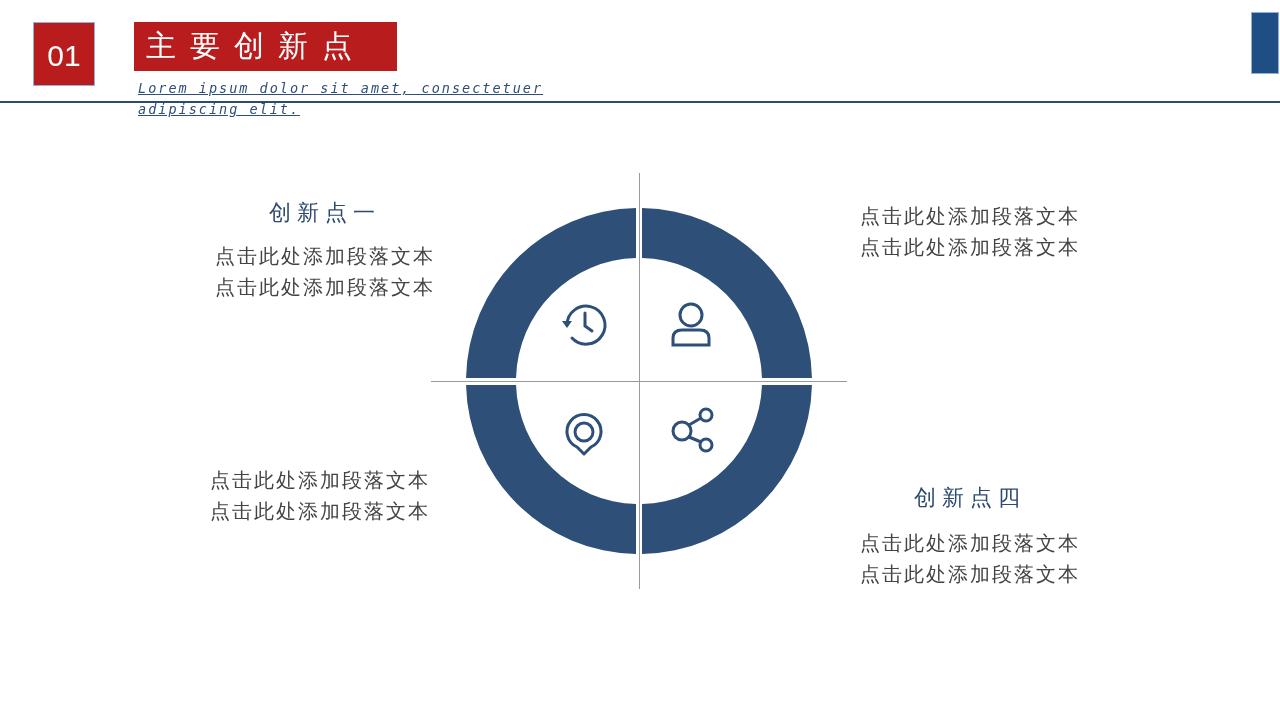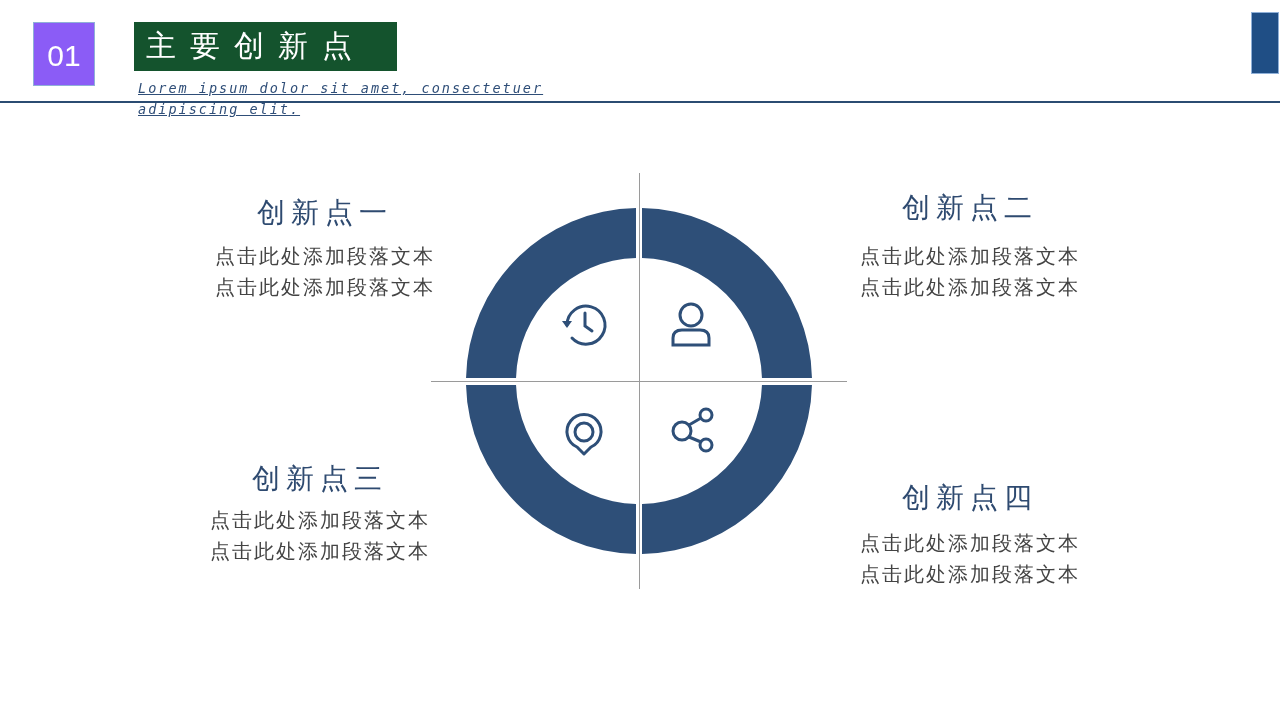--- a/index.html
+++ b/index.html
@@ -1,27 +1,27 @@
 <!DOCTYPE html>
 <html><head>
 <meta charset="utf-8">
 <style>
   html, body { margin:0; padding:0; }
   body { width:1280px; height:720px; background:#ffffff; position:relative; overflow:hidden; font-family:"DejaVu Sans", sans-serif; }
-  .num-box { position:absolute; left:33px; top:22px; width:62px; height:64px; background:#8b5cf6; border:1px solid #8fb0d8; box-sizing:border-box; color:#fff; font-family:"Liberation Sans", sans-serif; font-size:30px; display:flex; align-items:center; justify-content:center; padding-top:4px; }
-  .title-box { position:absolute; left:134px; top:22px; width:263px; height:49px; background:#14532d; color:#fff; font-size:30px; letter-spacing:14px; display:flex; align-items:center; padding-left:12px; box-sizing:border-box; white-space:nowrap; }
+  .num-box { position:absolute; left:33px; top:22px; width:62px; height:64px; background:#b91c1c; border:1px solid #8fb0d8; box-sizing:border-box; color:#fff; font-family:"Liberation Sans", sans-serif; font-size:30px; display:flex; align-items:center; justify-content:center; padding-top:4px; }
+  .title-box { position:absolute; left:134px; top:22px; width:263px; height:49px; background:#b91c1c; color:#fff; font-size:30px; letter-spacing:14px; display:flex; align-items:center; padding-left:12px; box-sizing:border-box; white-space:nowrap; }
   .subtitle { position:absolute; left:138px; top:78px; width:500px; font-family:"DejaVu Sans Mono", monospace; font-style:italic; font-size:13.5px; letter-spacing:2px; color:#2f4e78; line-height:21px;text-decoration:underline; }
   .header-rule { position:absolute; left:0; top:101px; width:1280px; height:2px; background:#2b4c72; }
   .corner-tab { position:absolute; left:1251px; top:12px; width:28px; height:62px; background:#1f4e85; border:1px solid #8fb0d8; box-sizing:border-box; }
   .vline { position:absolute; left:639px; top:173px; width:1px; height:416px; background:#9a9a9a; }
   .hline { position:absolute; left:431px; top:381px; width:416px; height:1px; background:#9a9a9a; }
   .ring { position:absolute; left:0; top:0; }
   .icon { position:absolute; }
   .block { position:absolute; text-align:center; }
-  .block .head { color:#2e4a70; font-size:28px; letter-spacing:6px; line-height:40px; white-space:nowrap; }
+  .block .head { color:#2e4a70; font-size:22px; letter-spacing:6px; line-height:40px; white-space:nowrap; }
   .block .line { color:#444; font-size:20px; letter-spacing:2px; line-height:31px; white-space:nowrap; }
 </style>
 </head>
 <body>
 
 <div class="num-box">01</div>
 <div class="title-box">主要创新点</div>
 <div class="subtitle">Lorem ipsum dolor sit amet, consectetuer adipiscing elit.</div>
 <div class="header-rule"></div>
 <div class="corner-tab"></div>
@@ -68,27 +68,25 @@
   </g>
 </svg>
 
 <div class="block" style="left:215px;top:193px;width:220px;">
   <div class="head">创新点一</div>
   <div class="line" style="margin-top:8px">点击此处添加段落文本</div>
   <div class="line">点击此处添加段落文本</div>
 </div>
 
 <div class="block" style="left:860px;top:188px;width:220px;">
-  <div class="head">创新点二</div>
   <div class="line" style="margin-top:13px">点击此处添加段落文本</div>
   <div class="line">点击此处添加段落文本</div>
 </div>
 
 <div class="block" style="left:210px;top:459px;width:220px;">
-  <div class="head">创新点三</div>
   <div class="line" style="margin-top:6px">点击此处添加段落文本</div>
   <div class="line">点击此处添加段落文本</div>
 </div>
 
 <div class="block" style="left:860px;top:478px;width:220px;">
   <div class="head">创新点四</div>
   <div class="line" style="margin-top:10px">点击此处添加段落文本</div>
   <div class="line">点击此处添加段落文本</div>
 </div>
 

